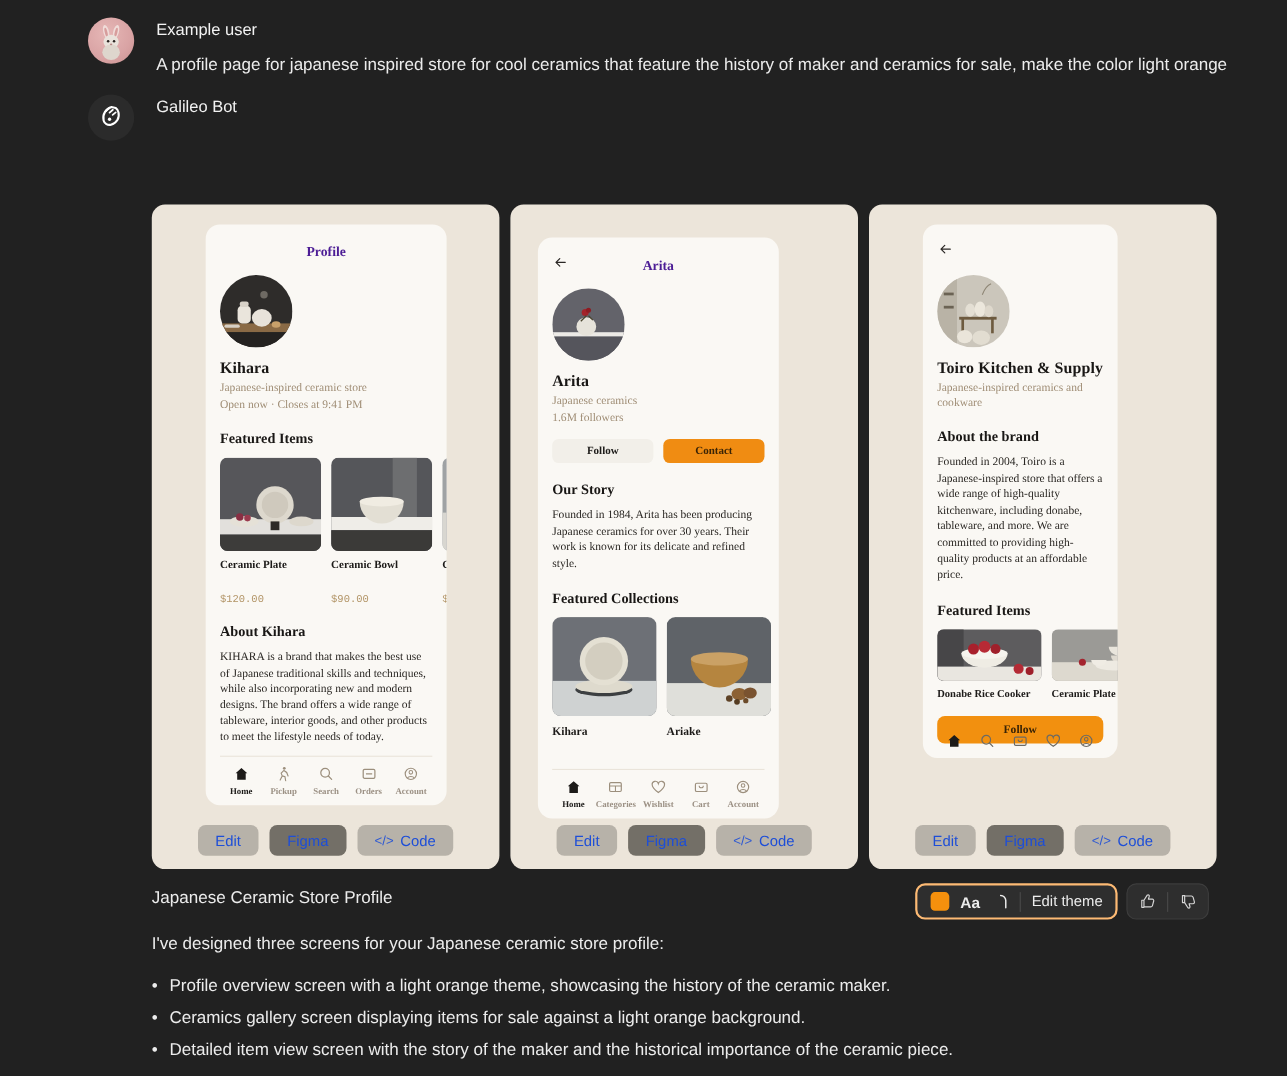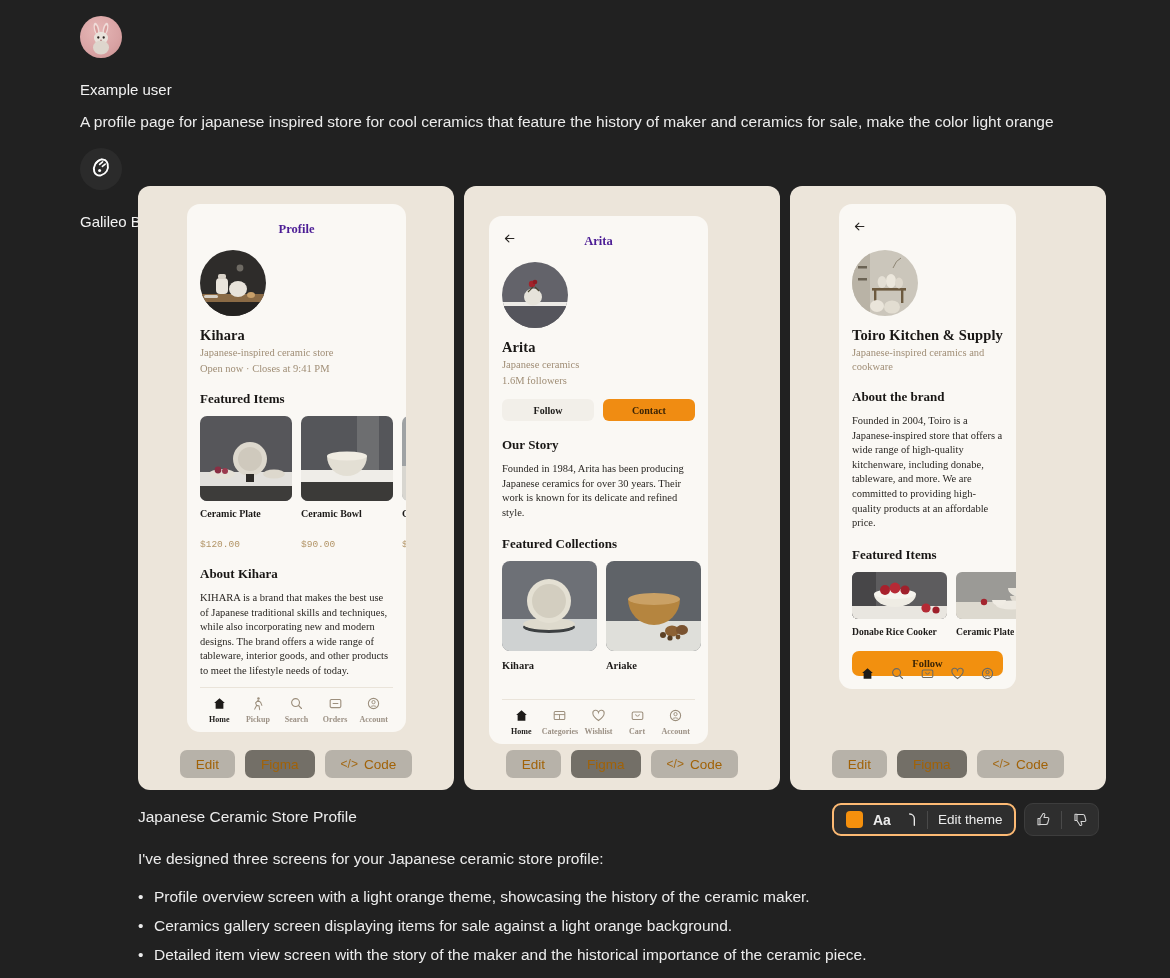--- a/index.html
+++ b/index.html
@@ -5,21 +5,21 @@
   * { box-sizing: border-box; margin: 0; padding: 0; }
   html, body {
     width: 1170px; height: 978px;
     background: #212121;
     font-family: "Liberation Sans", sans-serif;
     overflow: hidden;
   }
   .page { position: relative; width: 1170px; height: 978px; }
 
   
-  .msg { display: flex; gap: 20px; padding-left: 80px; flex-direction: column; }
+  .msg { display: flex; gap: 20px; padding-left: 80px; }
   .msg-user { padding-top: 16px; }
   .msg-bot  { padding-top: 14px; }
 
   .avatar {
     width: 42px; height: 42px; border-radius: 50%;
     flex: 0 0 42px; position: relative; overflow: hidden;
   }
   .avatar-user { background: radial-gradient(circle at 40% 35%, #e6b7b6 0%, #d9a3a4 60%, #c9908f 100%); }
   .bunny { position:absolute; left:0; top:0; width:100%; height:100%; }
   .avatar-bot { background: #2b2b2b; display:flex; align-items:center; justify-content:center; }
@@ -144,21 +144,21 @@
   .tab.active .tlabel { color: #1d1b19; }
 
   
   .actions {
     position: absolute; bottom: 12px; left: 0; width: 100%;
     display: flex; justify-content: center; gap: 10px;
   }
   .abtn {
     height: 28px; padding: 0 16px; border-radius: 7px;
     display: flex; align-items: center; gap: 6px;
-    font-size: 13.5px; color: #a16207; cursor: pointer; border: none;
+    font-size: 13.5px; color: #1d4ed8; cursor: pointer; border: none;
     background: rgba(120,116,108,.45);
     font-family: "Liberation Sans", sans-serif;
     margin-top: 38px;
   }
   .abtn.sel { background: rgba(94,90,82,.85); }
   .code-glyph { font-size: 12px; opacity: .9; }
 
   
   .footer { position: absolute; left: 138px; top: 806px; width: 1000px; }
   .ftitle { color: #ececec; font-size: 15.5px; line-height: 22px; }

